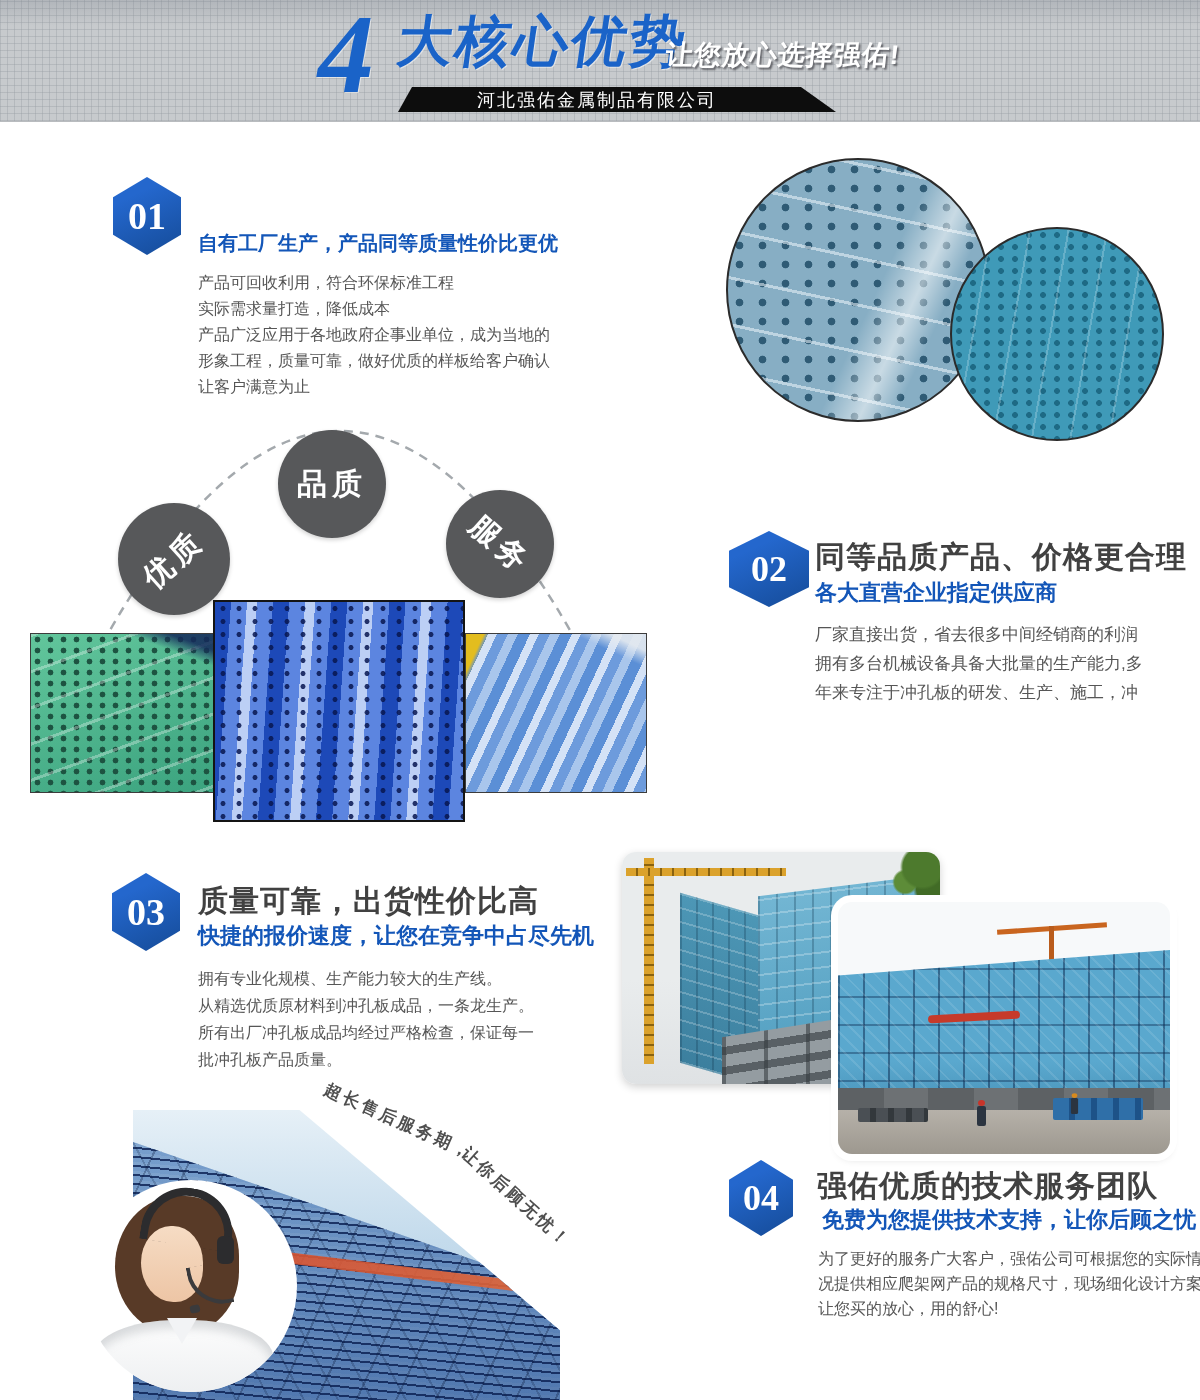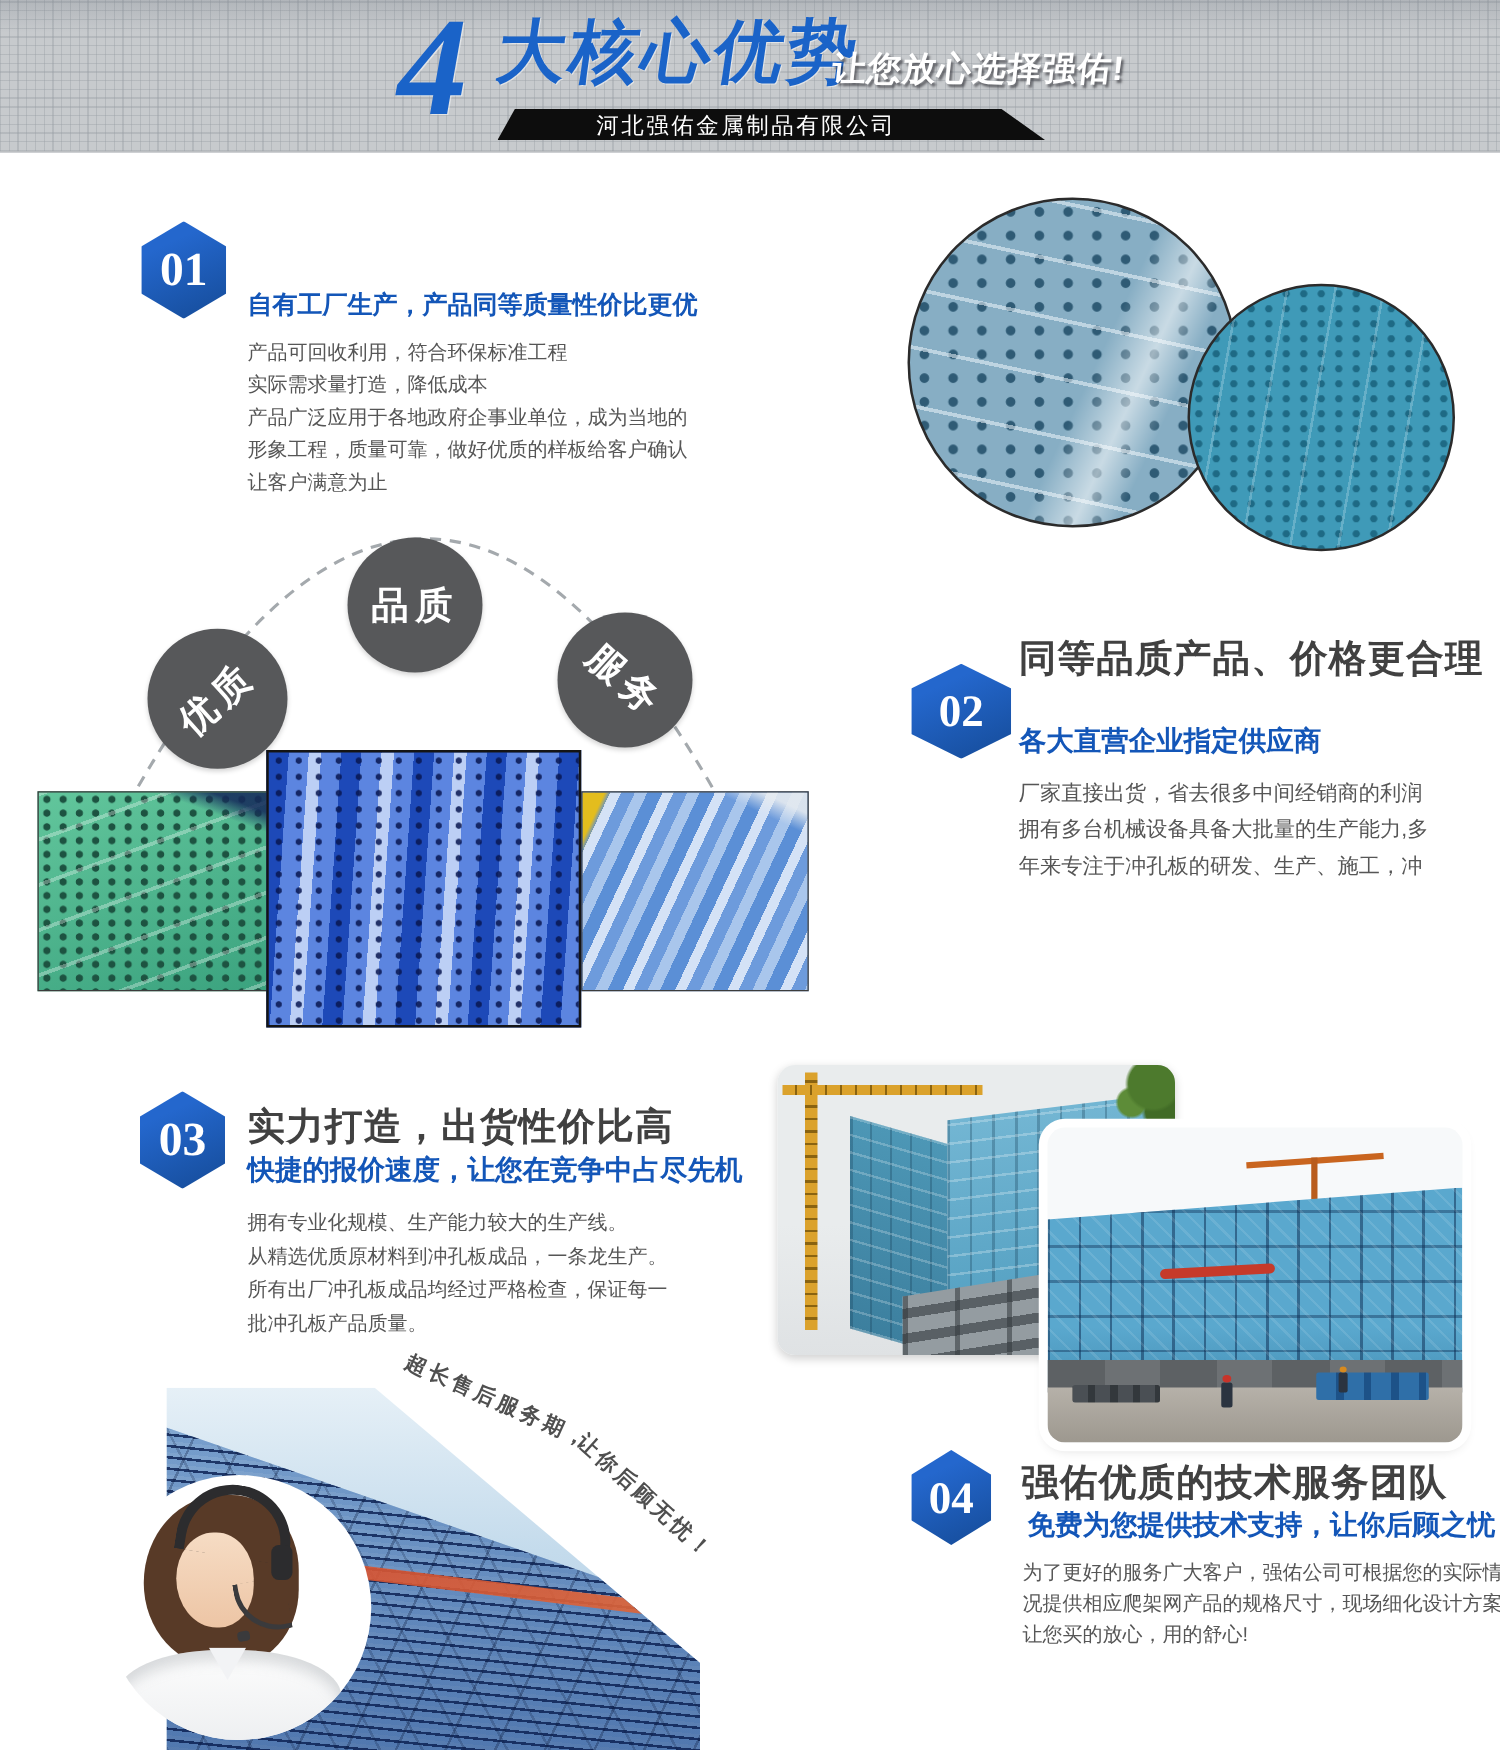--- a/index.html
+++ b/index.html
@@ -270,32 +270,32 @@
     <span>服务</span>
   </div>
 
   <div class="photo-green"></div>
   <div class="photo-blue-center"></div>
   <div class="photo-wave"></div>
 
   <div class="hex" style="left:729px; top:531px; width:80px; height:76px; font-size:36px;">
     <span>02</span>
   </div>
-  <div class="sec-title" style="left:815px; top:507px;text-align:center;">同等品质产品、价格更合理</div>
+  <div class="sec-title" style="left:815px; top:537px;text-align:center;">同等品质产品、价格更合理</div>
   <div class="sec-sub" style="left:815px; top:578px;">各大直营企业指定供应商</div>
   <div class="sec-body body-02" style="left:815px; top:620px;">
     <div>厂家直接出货，省去很多中间经销商的利润</div>
     <div>拥有多台机械设备具备大批量的生产能力,多</div>
     <div>年来专注于冲孔板的研发、生产、施工，冲</div>
   </div>
 
   <div class="hex" style="left:112px; top:873px;">
     <span>03</span>
   </div>
-  <div class="sec-title" style="left:198px; top:881px;">实力打造，出货性价比高</div>
+  <div class="sec-title" style="left:198px; top:881px;">质量可靠，出货性价比高</div>
   <div class="sec-sub" style="left:198px; top:921px;">快捷的报价速度，让您在竞争中占尽先机</div>
   <div class="sec-body body-03" style="left:198px; top:965px;">
     <div>拥有专业化规模、生产能力较大的生产线。</div>
     <div>从精选优质原材料到冲孔板成品，一条龙生产。</div>
     <div>所有出厂冲孔板成品均经过严格检查，保证每一</div>
     <div>批冲孔板产品质量。</div>
   </div>
 
   <div class="bphoto bphoto1">
     <div class="crane-mast"></div>

